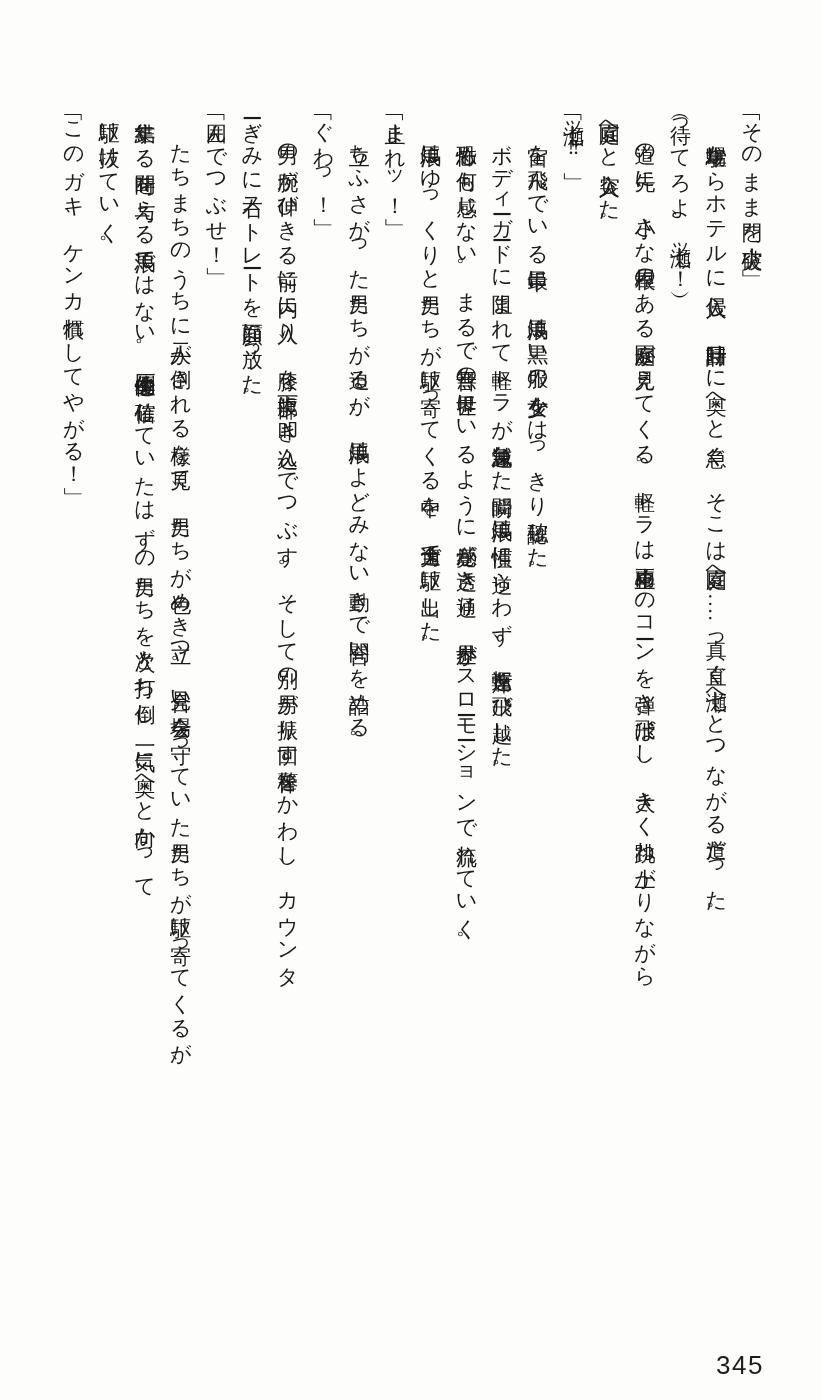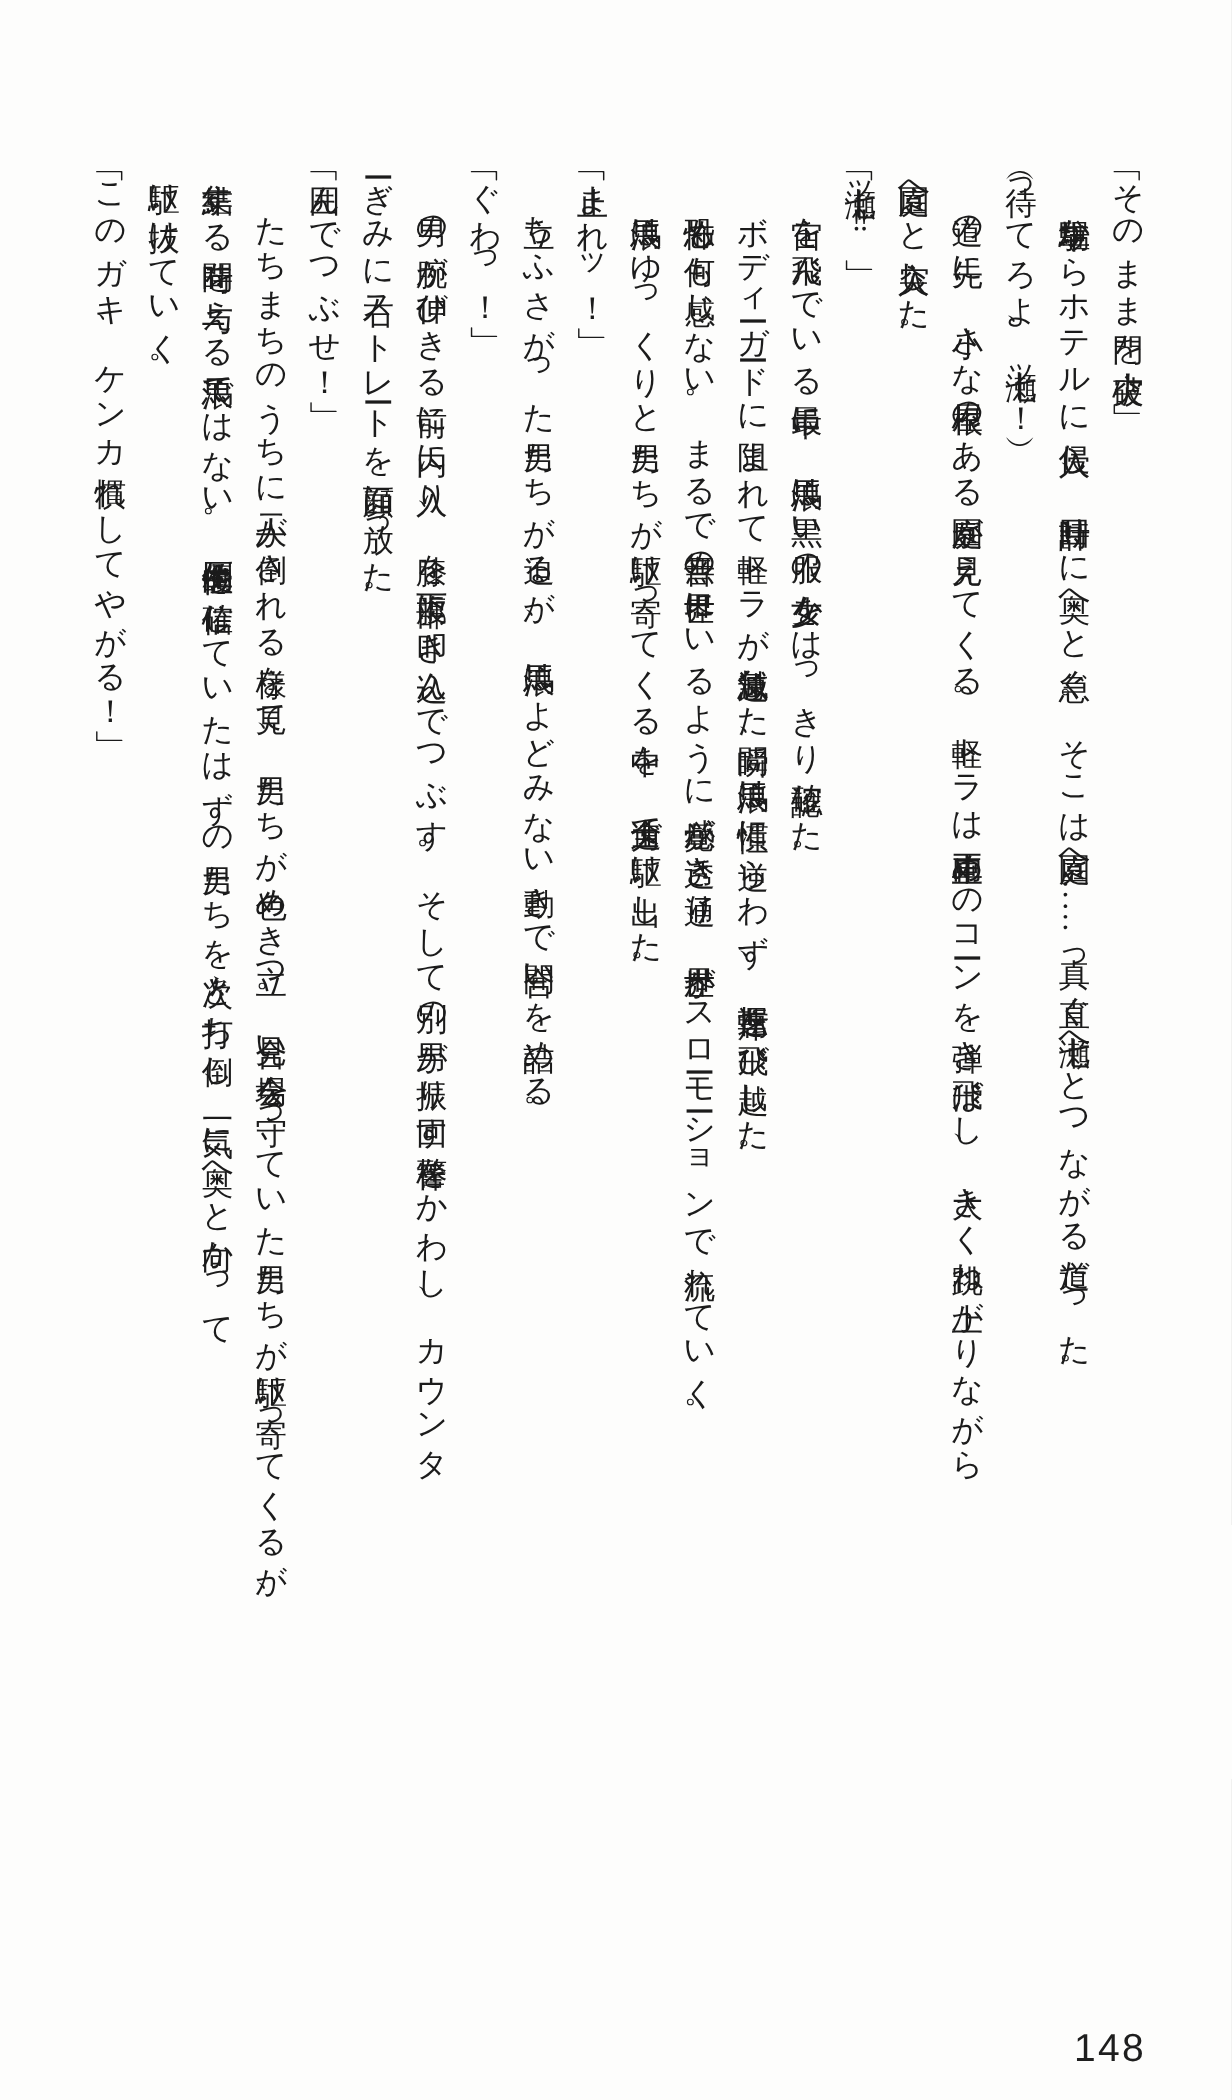--- a/index.html
+++ b/index.html
@@ -65,14 +65,14 @@
     <p class="col indent">立ちふさがった男たちが迫るが、浪馬はよどみない動きで間合いを詰める。</p>
     <p class="col">「ぐわっ！」</p>
     <p class="col indent">男の腕が伸びきる前に内に入り、膝を下腹部に叩き込んでつぶす。そして別の男が振り回す警棒をかわし、カウンタ</p>
     <p class="col">ーぎみに右ストレートを顔面に放った。</p>
     <p class="col">「囲んでつぶせ！」</p>
     <p class="col indent">たちまちのうちに二人が倒される様を見て、男たちが色めき立つ。見合い会場を守っていた男たちが駆け寄ってくるが、</p>
     <p class="col">集結する時間を与える浪馬ではない。圧倒的優位を確信していたはずの男たちを次々と打ち倒し、一気に奥へと向かって</p>
     <p class="col">駆け抜けていく。</p>
     <p class="col">「このガキ、ケンカ慣れしてやがる！」</p>
   </main>
-  <div class="page-number">148</div>
+  <div class="page-number">345</div>
 </div>
 
 </body></html>

